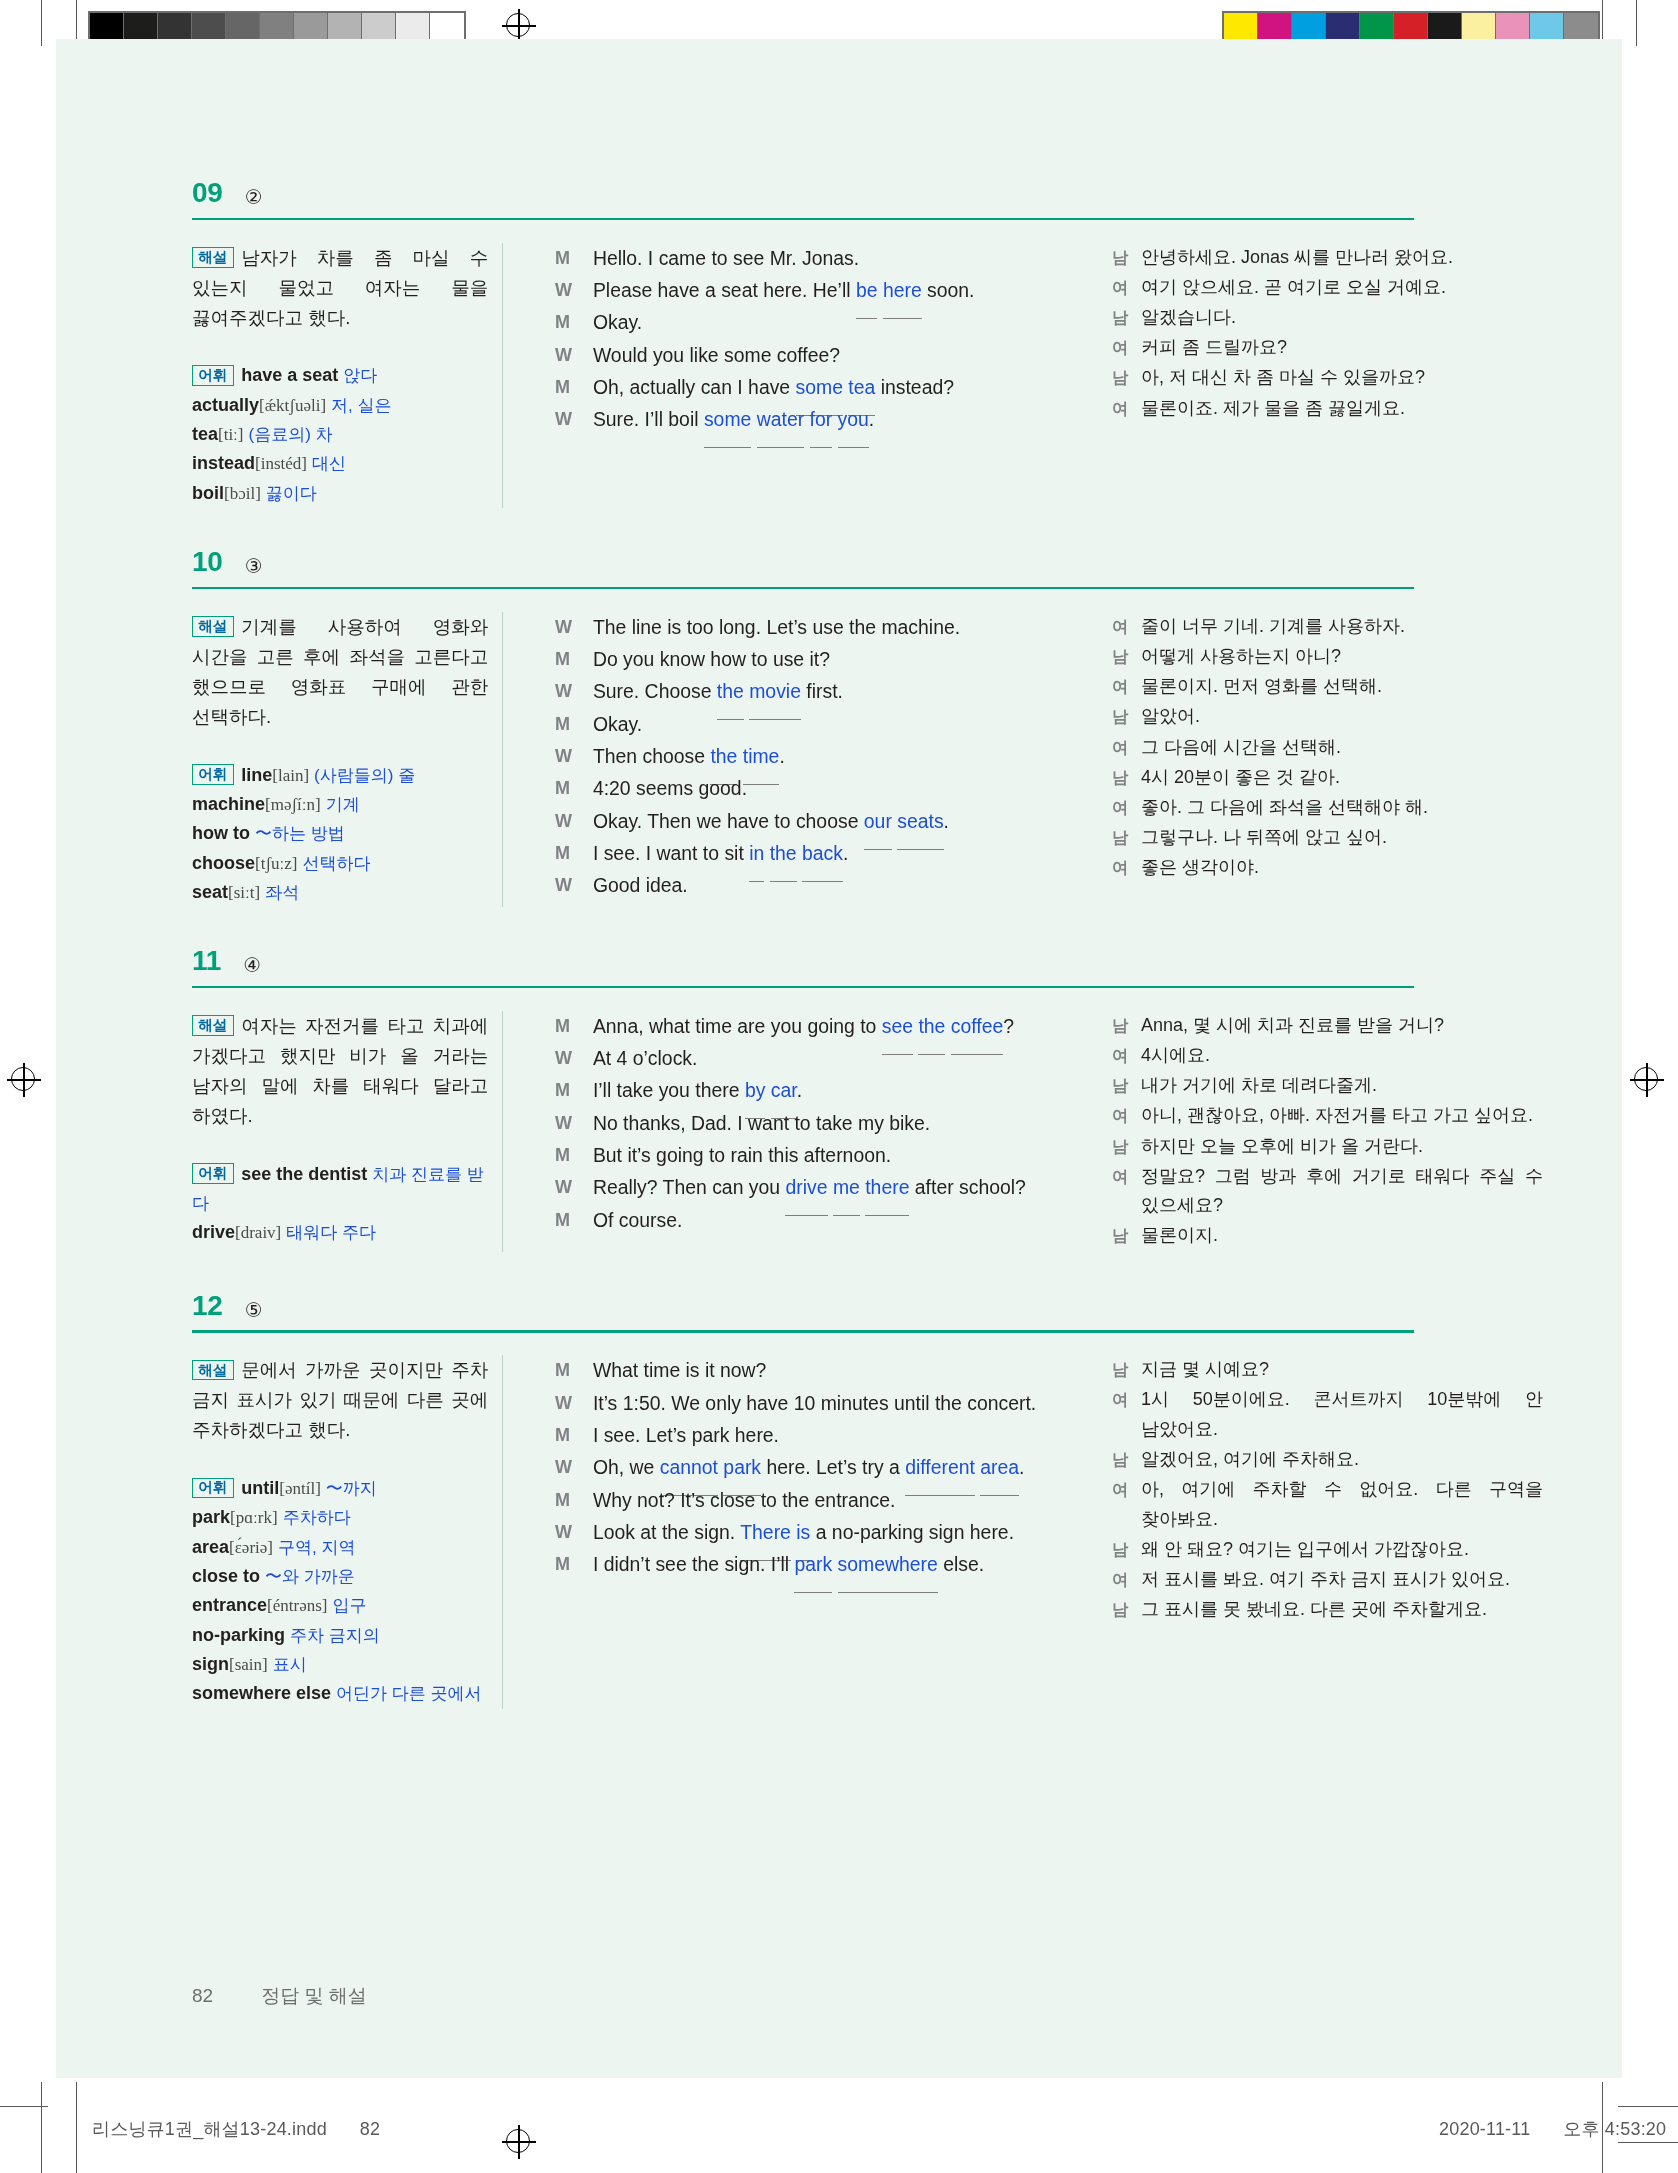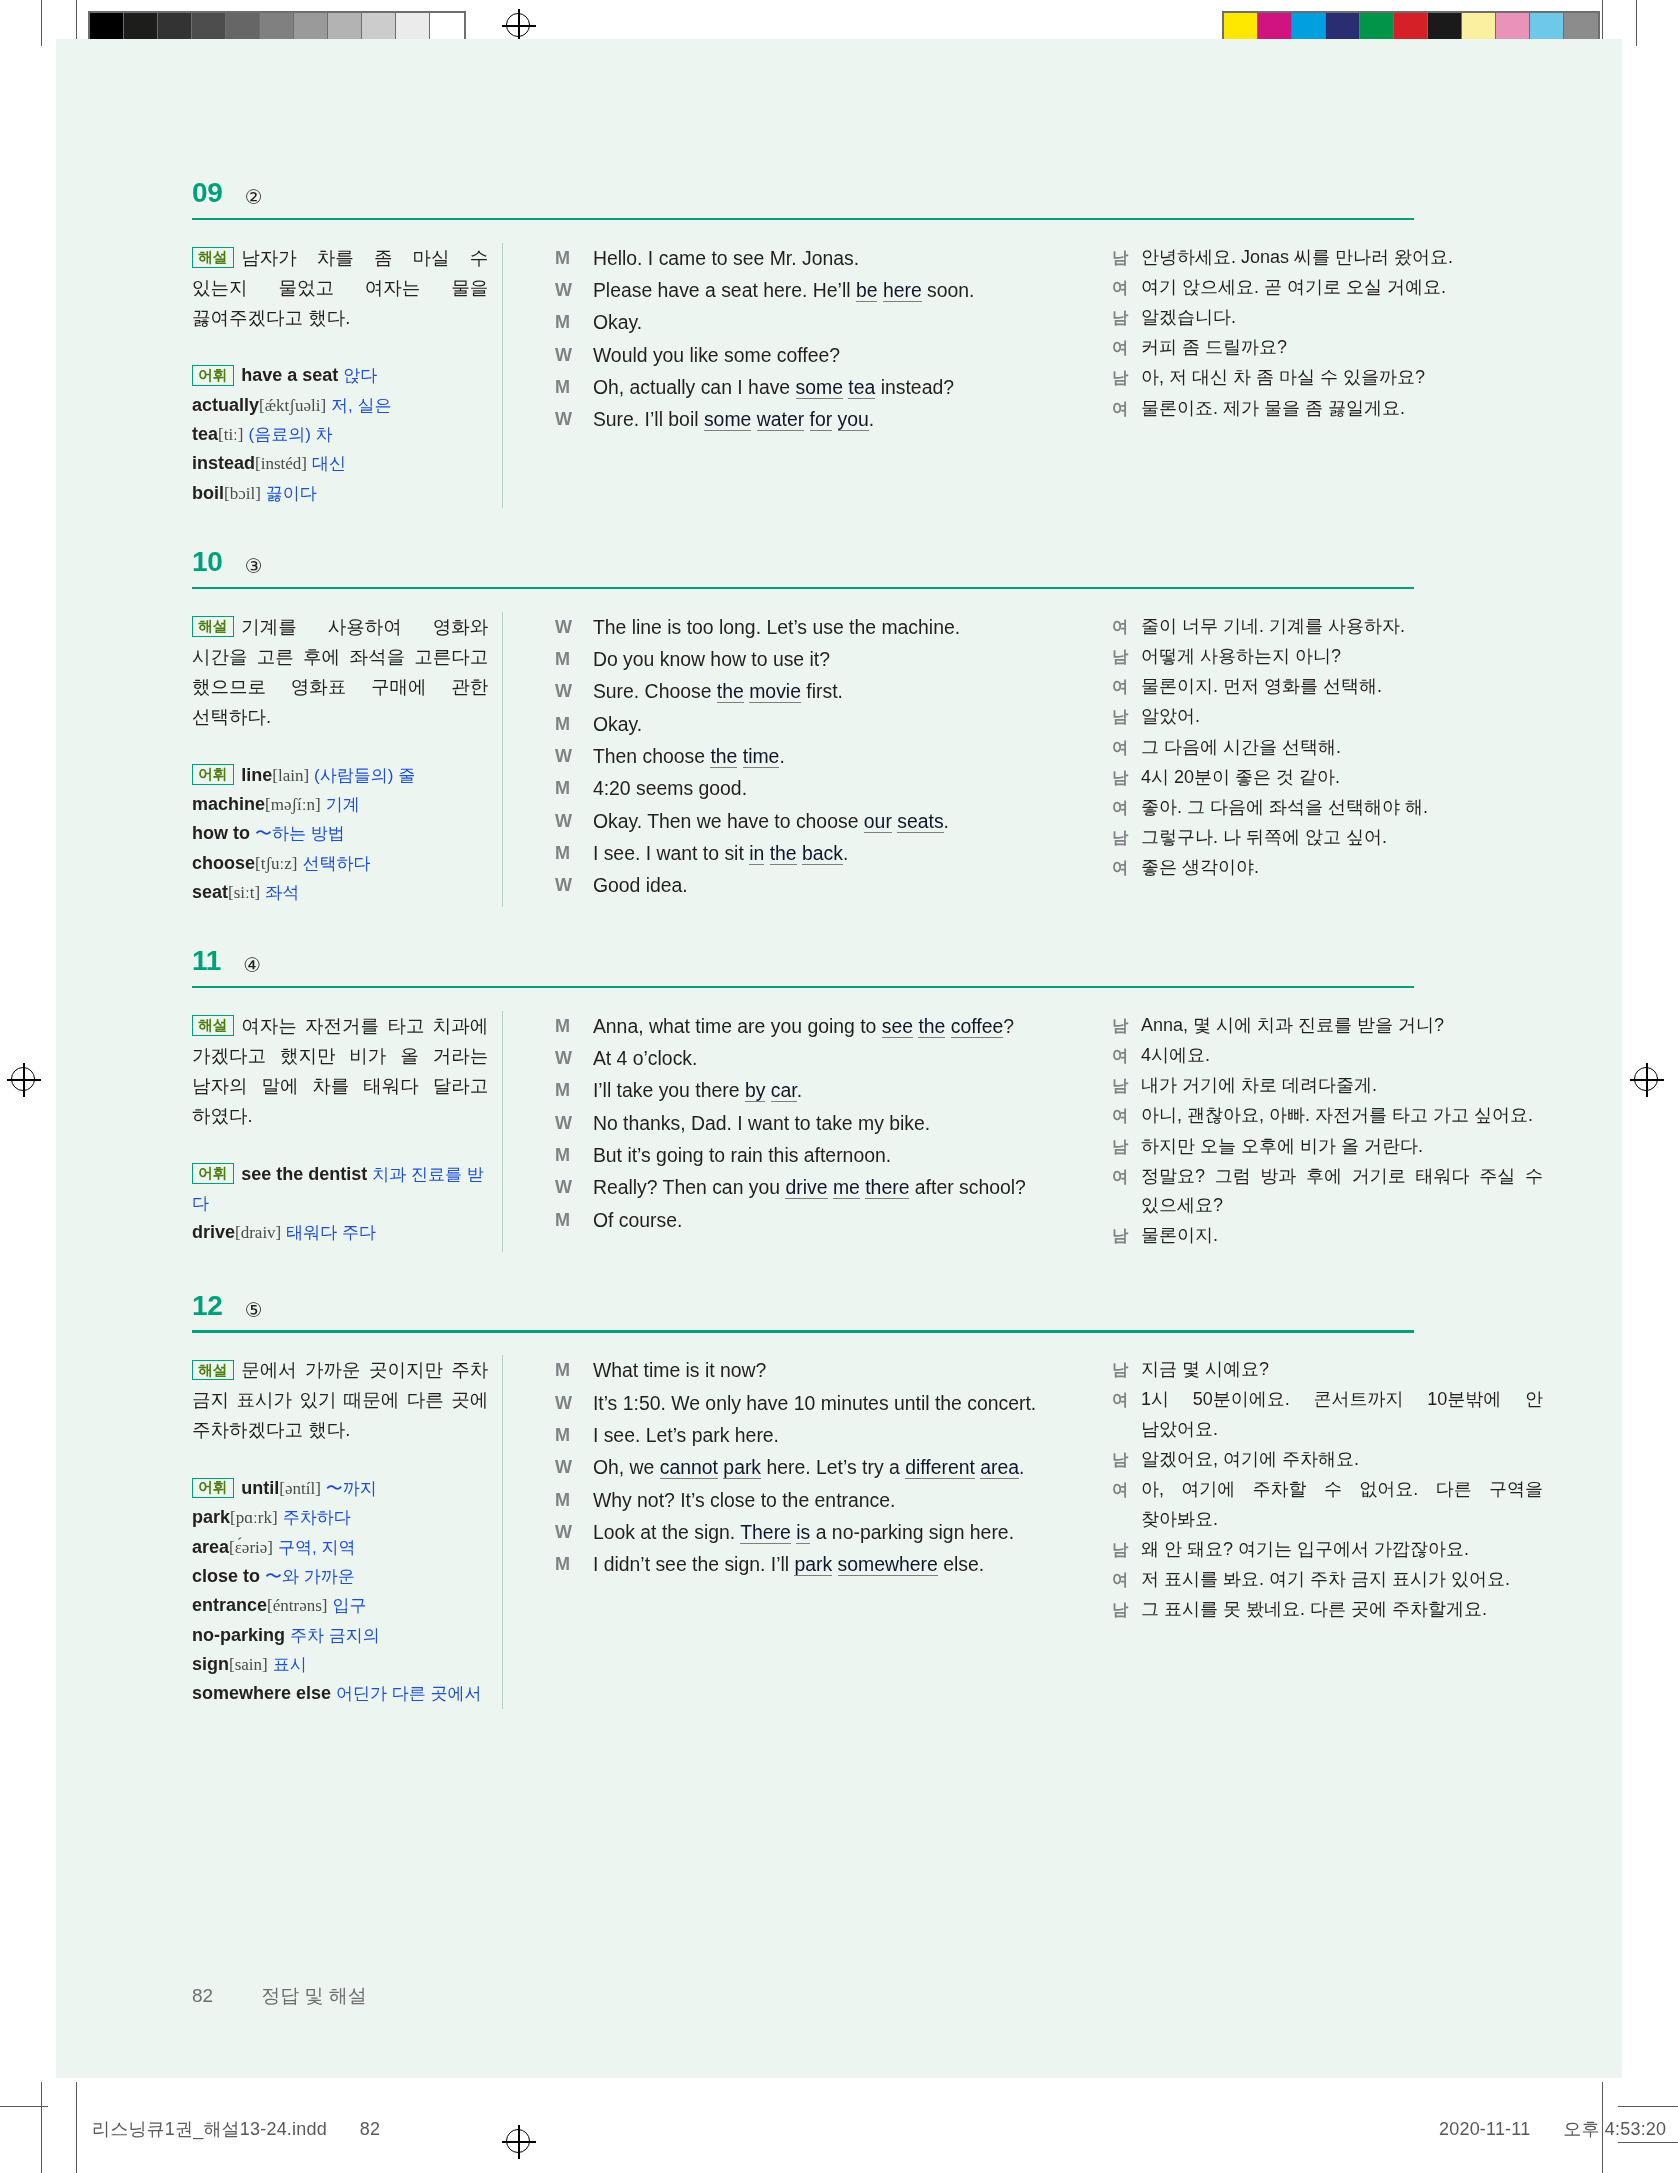--- a/index.html
+++ b/index.html
@@ -150,21 +150,21 @@
   .col-right {
     flex: 1 1 auto;
     padding-left: 50px;
     box-sizing: border-box;
   }
 
   
   .tag {
     display: inline-block;
     border: 1.3px solid #00a17a;
-    color: #4d7c0f;
+    color: #0369a1;
     font-size: 14.6px;
     font-weight: bold;
     padding: 0.9px 5.2px 1.7px 5.2px;
     line-height: 1.1;
     vertical-align: 1.7px;
     margin-right: 7.7px;
     background: transparent;
   }
 
   .explain {
@@ -208,24 +208,24 @@
     font-size: 18px;
     line-height: 1.70;
   }
   .utt {
     flex: 1 1 auto;
     color: #231f20;
     text-align: justify;
     text-justify: inter-word;
   }
   u.hl {
-    color: #0f172a;
+    color: #1d4ed8;
     text-decoration: none;
     border-bottom: 1.4px solid #7f7f7f;
-    padding-bottom: 0;
+    padding-bottom: 17px;
   }
 
   
   .kr-line {
     display: flex;
     font-size: 18px;
     line-height: 1.63;
     margin-bottom: 0.9px;
   }
   .kr-spk {

